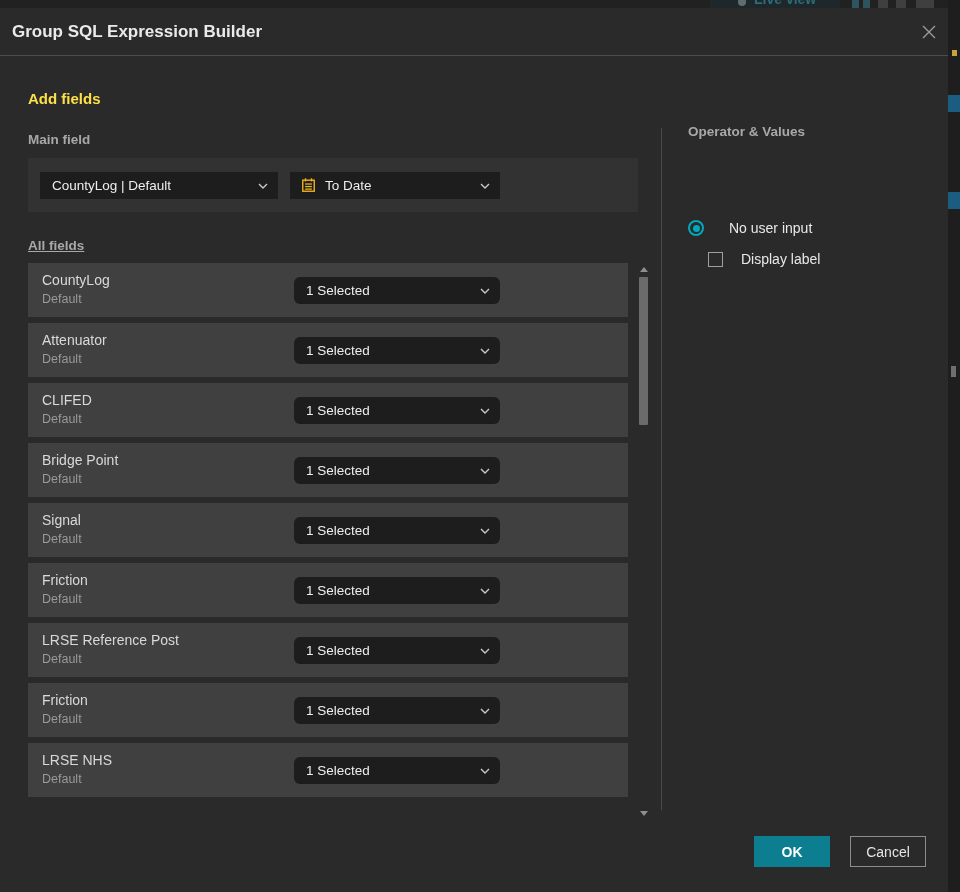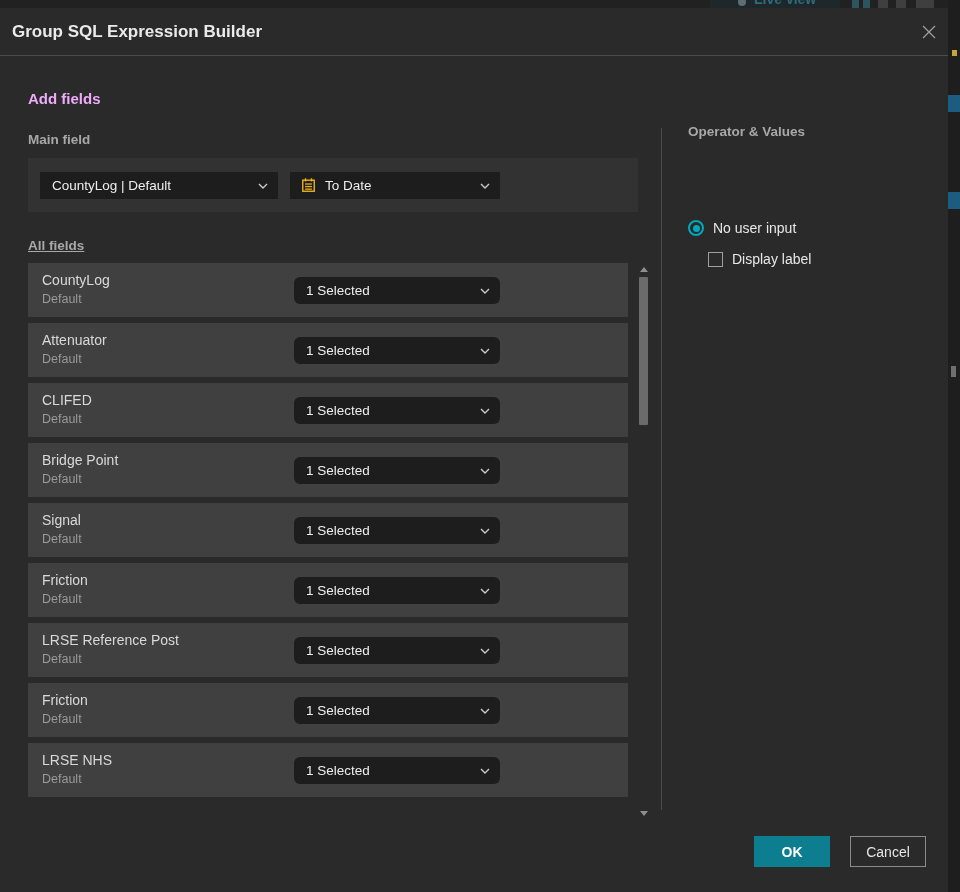--- a/index.html
+++ b/index.html
@@ -14,21 +14,21 @@
   .frag { position:absolute; top:0; height:8px; }
   .right-sliver { position:absolute; right:0; top:0; width:12px; height:892px; background:#1e1e1e; }
   .sliver-frag { position:absolute; left:0; width:12px; }
 
   
   .dialog { position:absolute; left:0; top:8px; width:948px; height:884px; background:#2a2a2a; }
   .dlg-header { position:absolute; left:0; top:0; width:100%; height:48px; border-bottom:1px solid #4d4d4d; }
   .dlg-title { position:absolute; left:12px; top:0; line-height:48px; font-size:17px; font-weight:600; color:#eaeaea; }
   .close-btn { position:absolute; right:6px; top:11px; width:26px; height:26px; display:flex; align-items:center; justify-content:center; cursor:pointer; }
 
-  .h-section { position:absolute; left:28px; font-size:15px; font-weight:700; color:#f0abfc; }
+  .h-section { position:absolute; left:28px; font-size:15px; font-weight:700; color:#fde047; }
   .h-gray { position:absolute; left:28px; font-size:13.5px; font-weight:700; color:#a8a8a8;text-align:center; }
 
   .main-panel { position:absolute; left:28px; top:150px; width:610px; height:54px; background:#323232; }
 
   .dd { position:absolute; height:27px; background:#1d1d1d; display:flex; align-items:center; cursor:pointer; }
   .dd-text { font-size:13.5px; color:#eeeeee; white-space:nowrap; }
   .dd-chev { position:absolute; right:10px; top:50%; transform:translateY(-50%); display:flex; }
 
   .all-list { position:absolute; left:28px; top:255px; width:600px; }
   .frow { position:absolute; left:0; width:600px; height:54px; background:#404040; }
@@ -43,28 +43,28 @@
   .sb-down { position:absolute; left:3px; bottom:4px; width:0; height:0; border-left:4px solid transparent; border-right:4px solid transparent; border-top:5px solid #8f8f8f; cursor:pointer; }
   .sb-thumb { position:absolute; left:2px; top:14px; width:9px; height:148px; background:#6b6b6b; border-radius:1px; cursor:grab; }
 
   .v-divider { position:absolute; left:661px; top:120px; width:1px; height:682px; background:#4a4a4a; }
 
   
   .op-label { position:absolute; left:688px; top:116px; font-size:13.5px; font-weight:700; color:#a8a8a8; }
   .op-dd { left:688px; top:150px; width:238px; }
   .op-dd .dd-text { margin-left:12px; }
 
-  .radio-row { position:absolute; left:688px; top:212px; display:flex; align-items:flex-start; cursor:pointer; }
+  .radio-row { position:absolute; left:688px; top:212px; display:flex; align-items:flex-start; cursor:pointer;gap:16px; }
   .radio-outer { width:16px; height:16px; border:2px solid #00a9bd; border-radius:50%; display:flex; align-items:center; justify-content:center; background:#2a2a2a; }
   .radio-dot { width:7px; height:7px; border-radius:50%; background:#00a9bd; }
   .radio-label { margin-left:9px; font-size:14px; color:#e8e8e8; }
 
   .check-row { position:absolute; left:708px; top:243px; display:flex; align-items:center; cursor:pointer; }
   .checkbox { width:15px; height:15px; border:1.5px solid #9f9f9f; background:transparent; }
-  .check-label { margin-left:9px; font-size:14px; color:#e8e8e8; }
+  .check-label { margin-left:18px; font-size:14px; color:#e8e8e8; }
 
   
   .btn { position:absolute; top:828px; width:76px; height:31px; display:flex; align-items:center; justify-content:center; font-size:14px; cursor:pointer; }
   .btn-ok { left:754px; background:#0d7d90; color:#ffffff; font-weight:600; border:1px solid #0d7d90; }
   .btn-cancel { left:850px; background:transparent; color:#e5e5e5; border:1px solid #8c8c8c; }
 
   .dd1 { left:12px; top:14px; width:238px; }
   .dd1 .dd-text { margin-left:12px; }
   .dd2 { left:262px; top:14px; width:210px; }
   .cal-icon { margin:0 8px 0 10px; display:flex; }

